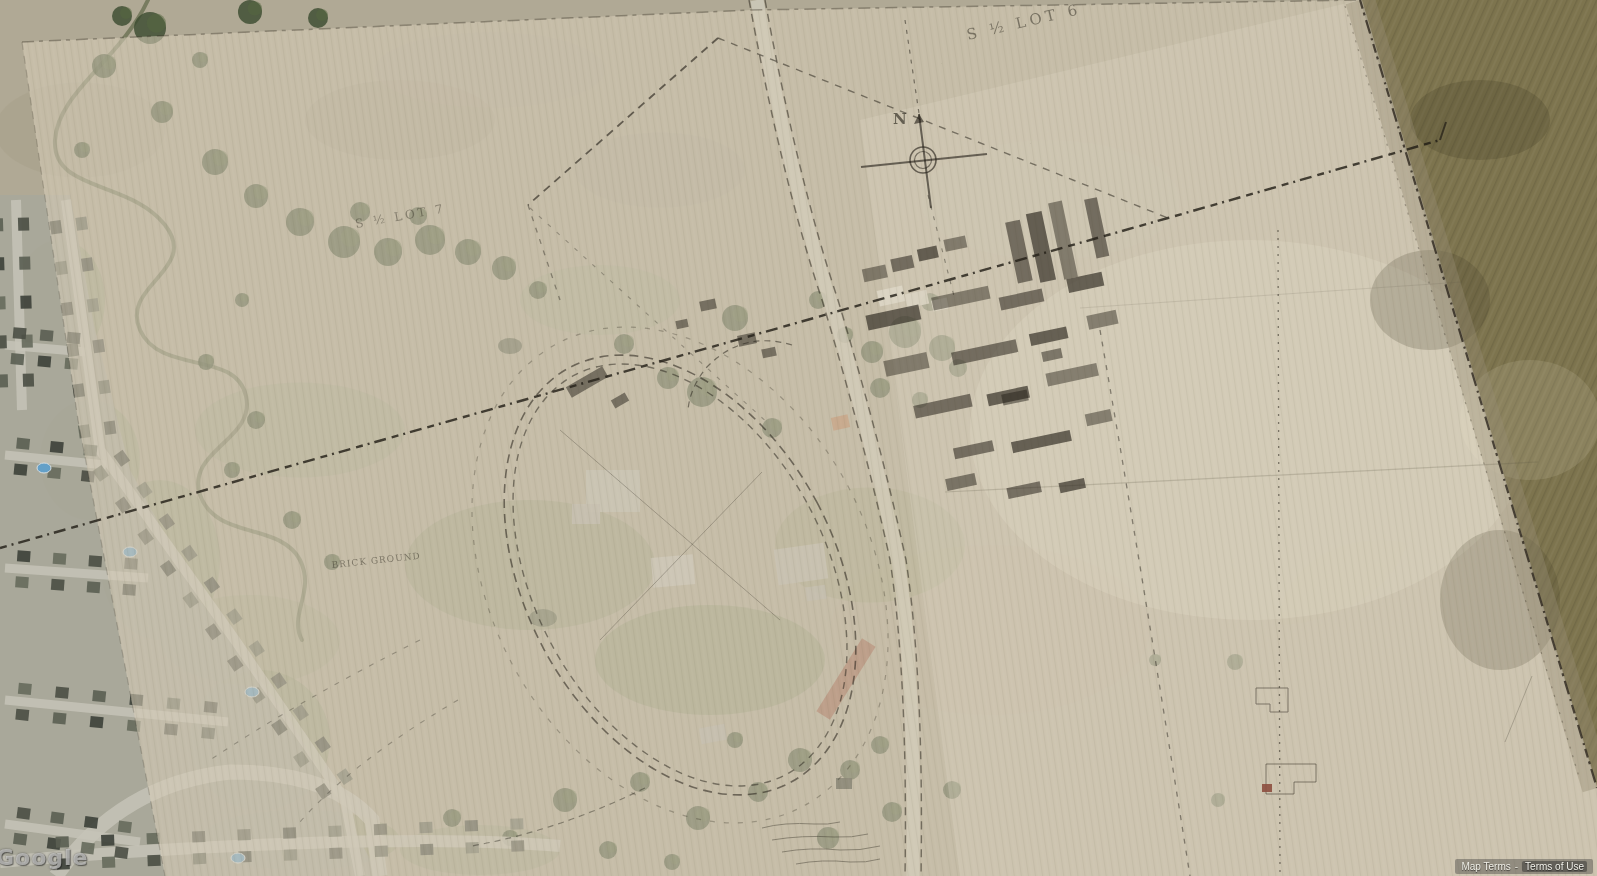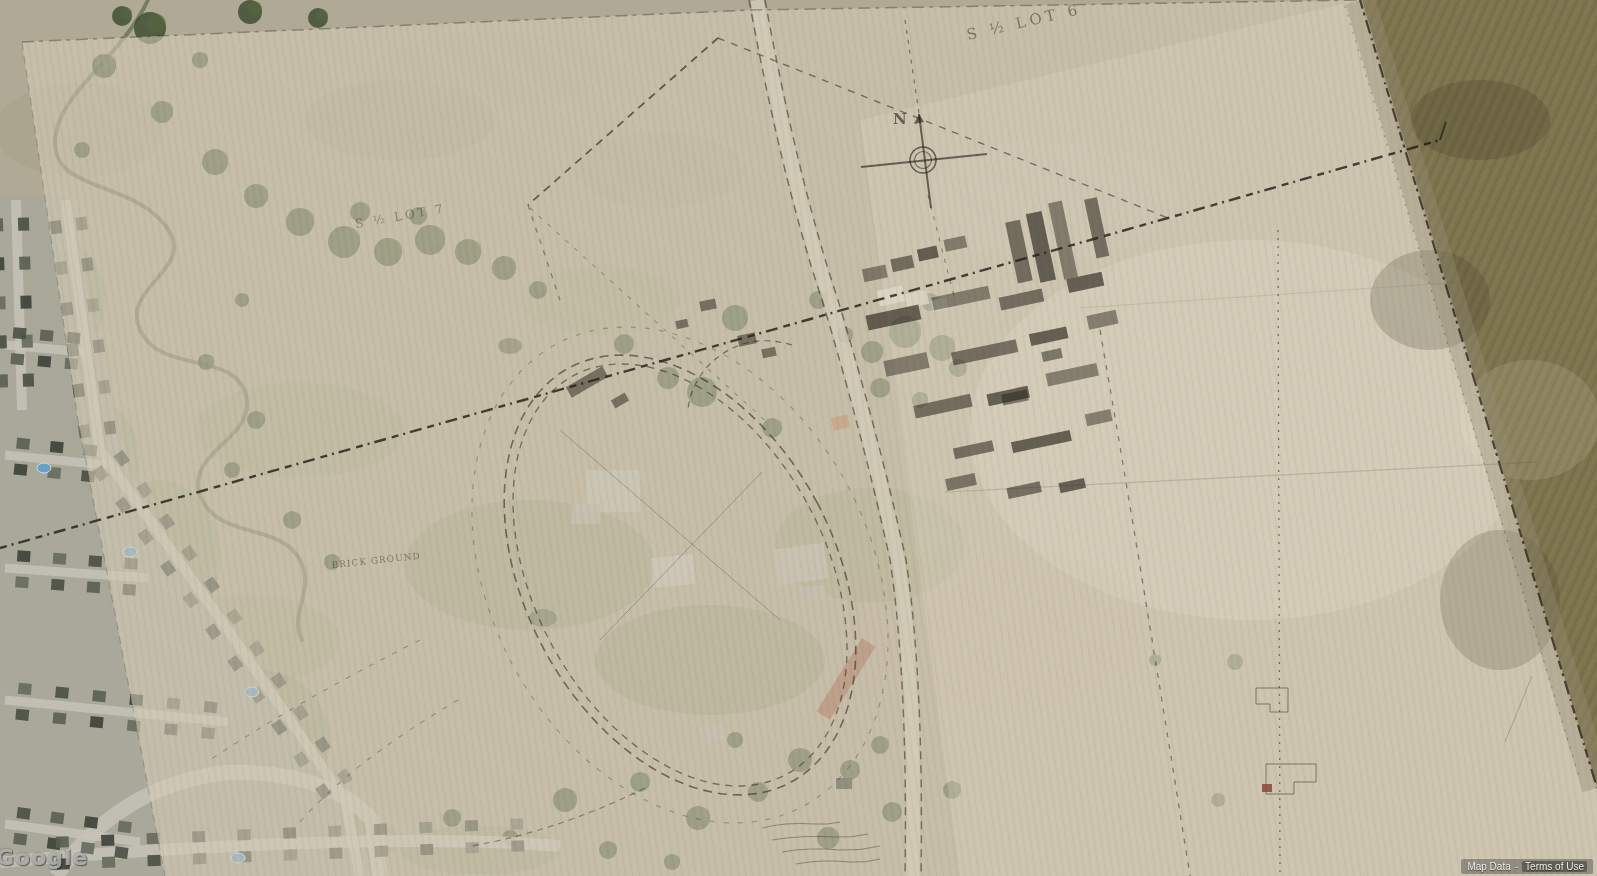--- a/index.html
+++ b/index.html
@@ -445,15 +445,15 @@
         <path d="M782,852 q28,-5 58,-2 q20,1 40,-4"></path>
         <path d="M796,864 q26,-5 54,-2 q16,1 30,-3"></path>
         <path d="M1505,742 L1532,676" stroke-width="1" opacity=".6"></path>
       </g>
     </g>
   </svg>
 
   <div class="google-logo">Google</div>
 
   <div class="attribution">
-    <span>Map Data</span><span class="sep">-</span><a>Terms of Use</a>
+    <span>Map Terms</span><span class="sep">-</span><a>Terms of Use</a>
   </div>
 </div>
 
 </body></html>

